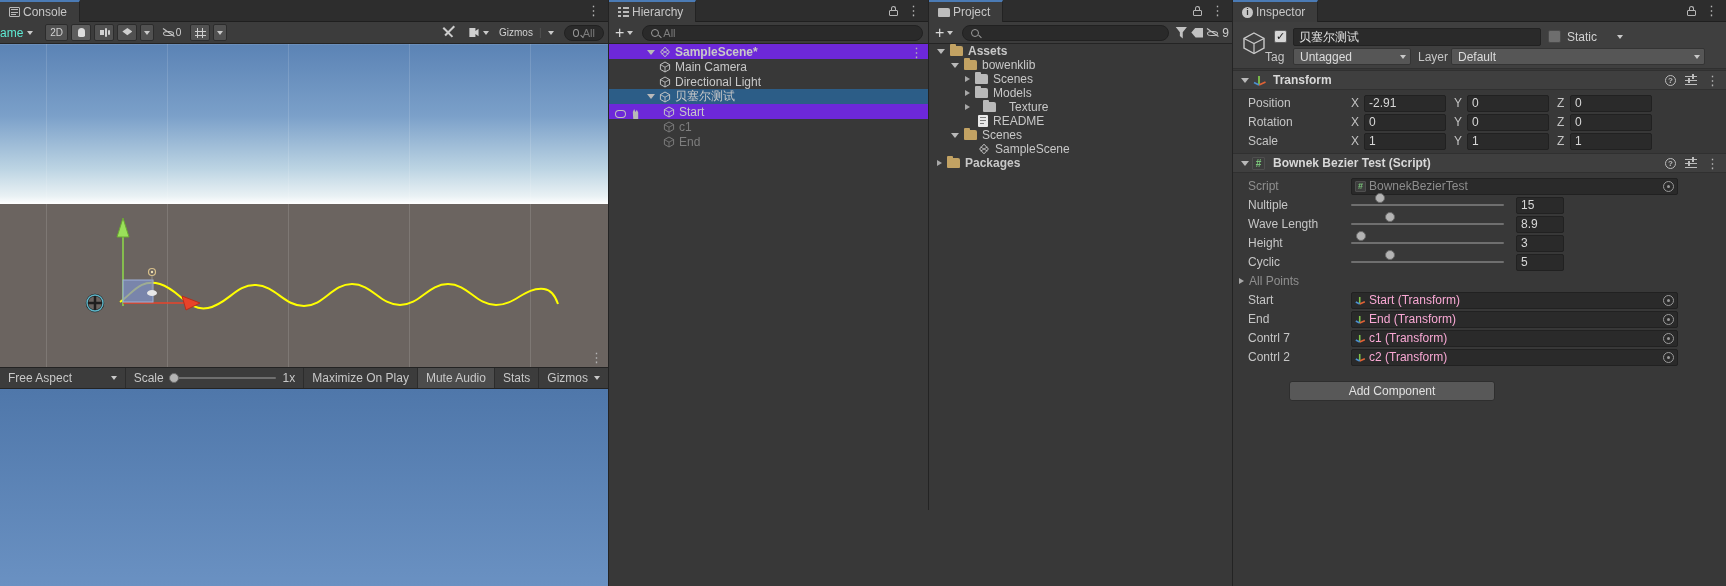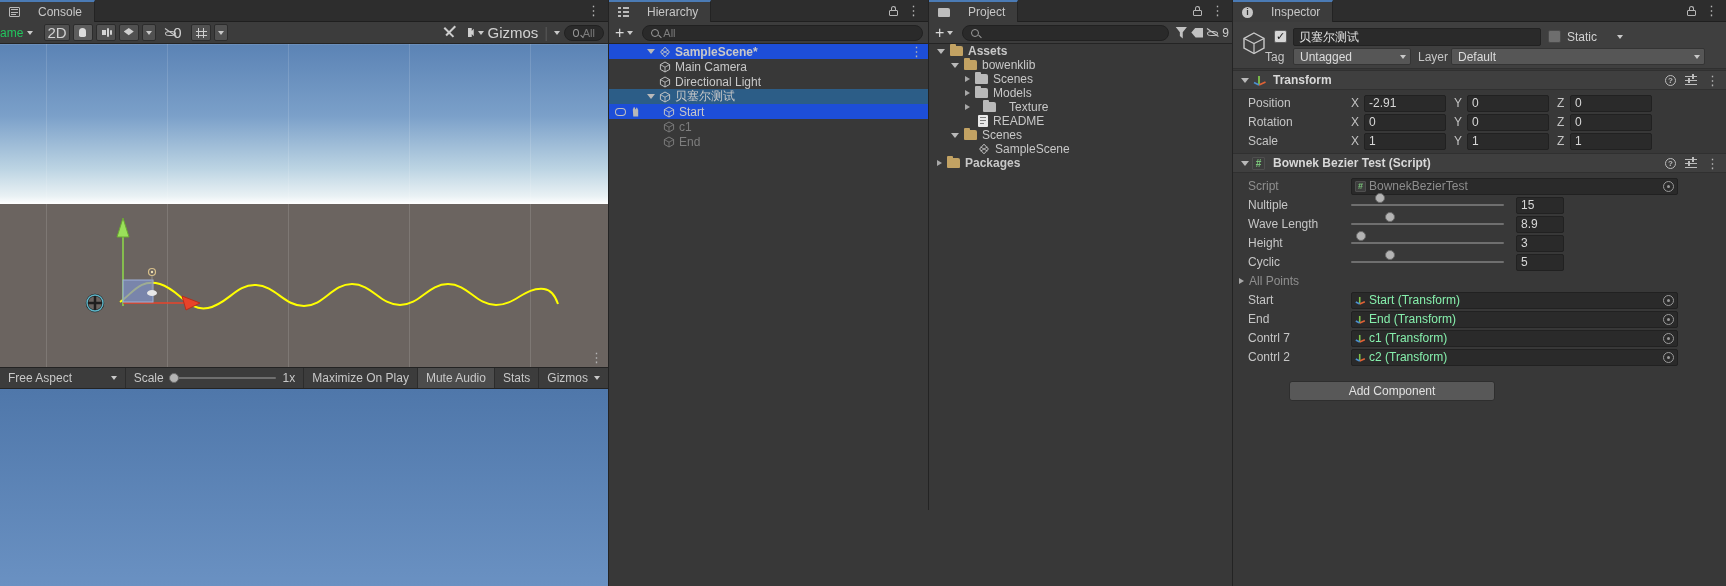--- a/index.html
+++ b/index.html
@@ -15,21 +15,21 @@
 
   
   .panel { position: absolute; background: #383838; }
   .tabbar {
     height: 22px; background: #2d2d2d;
     display: flex; align-items: stretch;
     border-bottom: 1px solid #1f1f1f;
     position: relative;
   }
   .tab {
-    display: flex; align-items: center; gap: 18px;
+    display: flex; align-items: center; gap: 3px;
     padding: 0 12px 0 9px;
     background: #3c3c3c;
     color: #c7c7c7; font-size: 12px;
     border-top: 2px solid #4b7bb5;
     border-right: 1px solid #232323;
     height: 22px;
   }
   .tabbar-right {
     margin-left: auto; display: flex; align-items: center;
     gap: 9px; padding-right: 8px; color: #b0b0b0;
@@ -37,21 +37,21 @@
   .toolbar {
     height: 22px; background: #3c3c3c;
     display: flex; align-items: center;
     border-bottom: 1px solid #242424;
     padding: 0 3px; gap: 2px;
   }
   .tb-btn {
     height: 17px; min-width: 20px;
     display: flex; align-items: center; justify-content: center;
     background: #515151; border: 1px solid #2c2c2c; border-radius: 2px;
-    color: #d2d2d2; font-size: 15px; padding: 0 5px;
+    color: #d2d2d2; font-size: 10px; padding: 0 5px;
   }
   .tb-flat { background: transparent; border: 1px solid transparent; }
   .searchfield {
     flex: 1; height: 16px; background: #2a2a2a;
     border: 1px solid #212121; border-radius: 8px;
     display: flex; align-items: center; gap: 4px;
     padding: 0 8px; color: #7c7c7c; font-size: 11px; min-width: 40px;
   }
   .dots { letter-spacing: 0; font-size: 13px; line-height: 1; color: #b4b4b4; }
   .tri { width: 0; height: 0; display: inline-block; }
@@ -86,21 +86,21 @@
     background: linear-gradient(to bottom, #4f77aa 0%, #6a91c2 100%);
   }
 
   
   #hierarchy { left: 608px; top: 0; width: 320px; height: 586px; background: #383838; border-left: 1px solid #232323; }
   .hrow {
     display: flex; align-items: center; height: 15px;
     font-size: 12px; color: #c8c8c8; position: relative; padding-left: 0;
   }
   .hrow.sel { background: #2c5d87; }
-  .hrow.alt { background: #1d4ed8; }
+  .hrow.alt { background: #6d28d9; align-items: flex-end; }
   .hrow.dim { color: #7e7e7e; }
   .cube-ico { display: inline-block; width: 12px; height: 12px; position: relative; flex: 0 0 12px; }
   .eye-col { width: 38px; flex: 0 0 38px; display: flex; align-items: center; gap: 5px; padding-left: 6px; }
 
   
   #project { left: 928px; top: 0; width: 304px; height: 510px; background: #383838; border-left: 1px solid #232323; }
   .prow { display: flex; align-items: center; height: 14px; font-size: 12px; color: #c8c8c8; }
 
   
   #inspector { left: 1232px; top: 0; width: 494px; height: 586px; background: #383838; border-left: 1px solid #232323; }
@@ -130,21 +130,21 @@
   .frow { display: flex; align-items: center; height: 18px; margin: 1px 0; font-size: 12px; }
   .flabel { width: 118px; flex: 0 0 118px; padding-left: 15px; color: #c6c6c6; }
   .flabel.dim { color: #8f8f8f; }
   .numfield {
     height: 17px; background: #2a2a2a; border: 1px solid #212121; border-radius: 2px;
     display: flex; align-items: center; padding: 0 4px; color: #d8d8d8; font-size: 12px;
   }
   .axis { width: 13px; text-align: left; color: #c3c3c3; font-size: 12px; flex: 0 0 13px; }
   .objfield {
     height: 17px; background: #2a2a2a; border: 1px solid #212121; border-radius: 2px;
-    display: flex; align-items: center; gap: 3px; padding: 0 3px; color: #86efac; font-size: 12px;
+    display: flex; align-items: center; gap: 3px; padding: 0 3px; color: #f9a8d4; font-size: 12px;
     position: relative;
   }
   .objfield.dim { color: #8d8d8d; }
   .target-ico {
     position: absolute; right: 3px; width: 11px; height: 11px; border-radius: 50%;
     border: 1px solid #9a9a9a; display: flex; align-items: center; justify-content: center;
   }
   .target-ico::after { content: ""; width: 3px; height: 3px; border-radius: 50%; background: #9a9a9a; }
   .slider-track { height: 2px; background: #6f6f6f; border-radius: 1px; position: relative; }
   .slider-knob {
@@ -188,21 +188,21 @@
           <span style="position:absolute;left:1px;top:6px;width:5px;height:1px;background:#b9b9b9;"></span>
         </span>
         <span>Console</span>
       </div>
       <div class="tabbar-right">
         <span class="dots">⋮</span>
       </div>
     </div>
 
     <div class="toolbar" style="gap:3px;">
-      <div class="tb-flat" style="display:flex;align-items:center;gap:4px;padding-left:0;margin-left:-4px;color:#22c55e;">
+      <div class="tb-flat" style="display:flex;align-items:center;gap:4px;padding-left:0;margin-left:-4px;color:#5eead4;">
         <span>ame</span>
         <span class="tri tri-down-sm"></span>
       </div>
       <div style="width:6px;"></div>
       <div class="tb-btn">
         <span>2D</span>
       </div>
       <div class="tb-btn" style="background:#5d5d5d;">
         <span style="display:inline-block;width:7px;height:9px;background:#dcdcdc;border-radius:4px 4px 2px 2px;"></span>
       </div>

